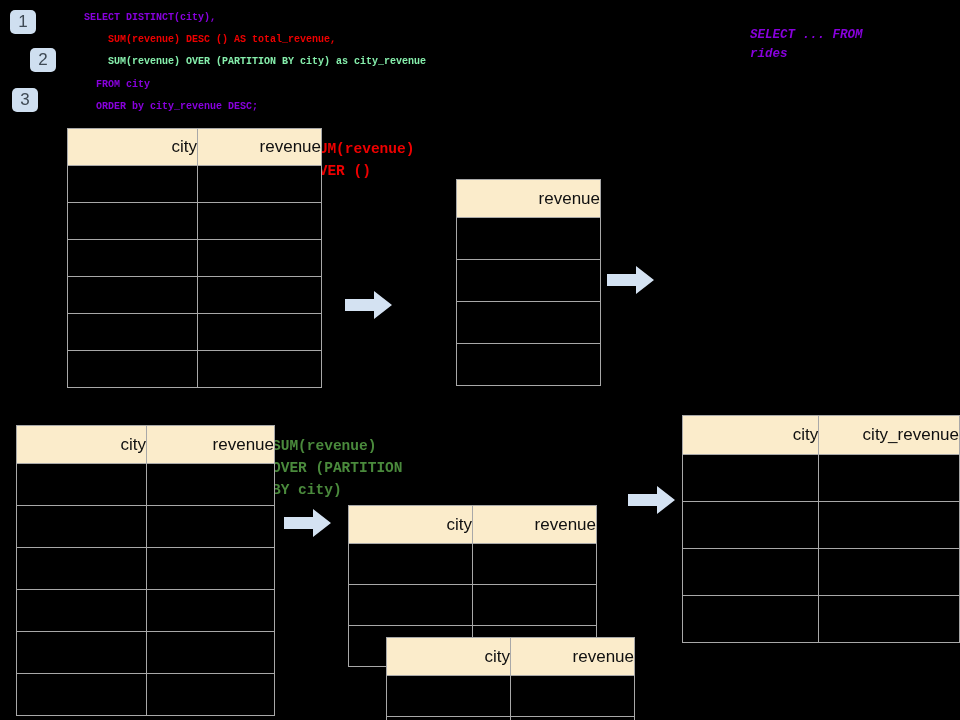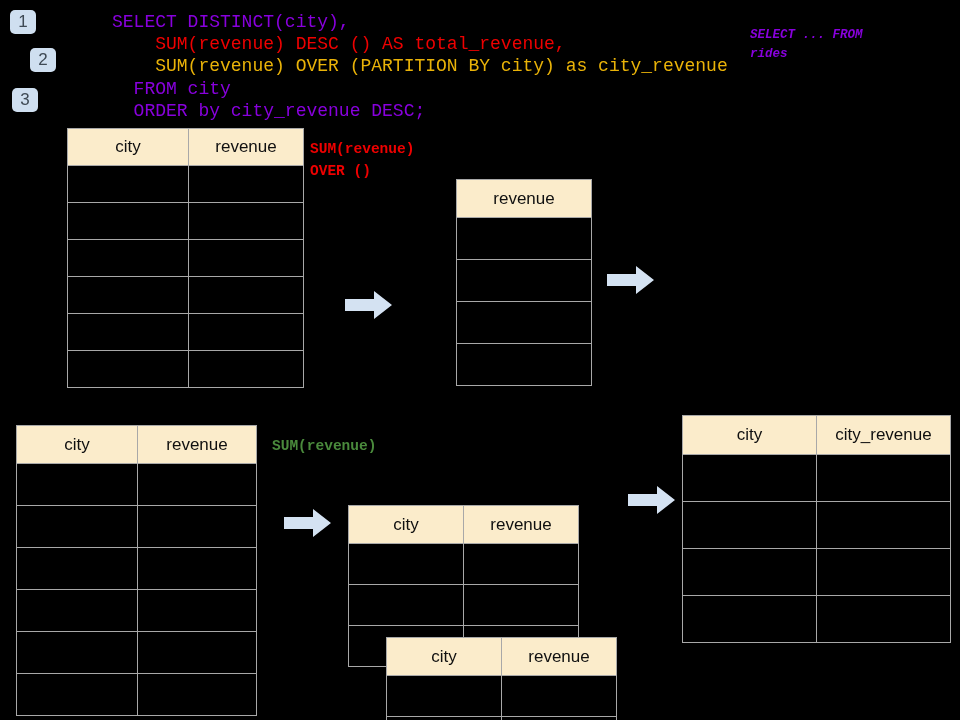--- a/index.html
+++ b/index.html
@@ -27,29 +27,28 @@
     line-height: 24px;
     text-align: center;
     width: 26px;
     height: 24px;
   }
 
   
   .code {
     position: absolute;
     font-family: "Liberation Mono", monospace;
-    font-size: 18px;
-    font-weight: normal;
+    font-size: 10px;
+    font-weight: bold;
     white-space: pre;
     letter-spacing: 0px;
-    margin-left: 28px;
   }
   .code-purple { color: #8800dd; }
   .code-red    { color: #ee0000; }
-  .code-green  { color: #eab308; }
+  .code-green  { color: #86efac; }
 
   .side-note {
     position: absolute;
     font-family: "Liberation Mono", monospace;
     font-size: 12.5px;
     font-weight: bold;
     white-space: pre;
     color: #8800dd;
     line-height: 19px;
   }
@@ -77,21 +76,22 @@
     border: 1px solid #a8a8a8;
     padding: 0;
     margin: 0;
   }
   .tbl th {
     background: #fbeccb;
     color: #101010;
     font-family: "Liberation Sans", sans-serif;
     font-size: 17px;
     font-weight: normal;
-    text-align: center;
+    text-align: right;
+    padding-left: 9px;
   }
   .tbl td {
     background: #000000;
   }
 
   
   .arrow {
     position: absolute;
   }
 </style>
@@ -107,21 +107,21 @@
   <div id="sql-layer">
       <div class="code code-purple" style="left: 84px; top: 12px;">SELECT DISTINCT(city),</div>
       <div class="code code-red" style="left: 84px; top: 34px;">    SUM(revenue) DESC () AS total_revenue,</div>
       <div class="code code-green" style="left: 84px; top: 56px;">    SUM(revenue) OVER (PARTITION BY city) as city_revenue</div>
       <div class="code code-purple" style="left: 84px; top: 79px;">  FROM city</div>
       <div class="code code-purple" style="left: 84px; top: 101px;">  ORDER by city_revenue DESC;</div>
       <div class="side-note" style="left: 750px; top: 26px; font-style: italic;"><div>SELECT ... FROM</div><div>rides</div></div>
     </div>
   <div id="annot-layer">
       <div class="annot annot-red" style="left: 310px; top: 138px;"><div>SUM(revenue)</div><div>OVER ()</div></div>
-      <div class="annot annot-green" style="left: 272px; top: 435px;"><div>SUM(revenue)</div></div>
+      <div class="annot annot-green" style="left: 272px; top: 435px;"><div>SUM(revenue)</div><div>OVER (PARTITION</div><div>BY city)</div></div>
     </div>
   <div id="tables-layer">
       <table class="tbl" style="left: 67px; top: 128px;">
         <thead>
           <tr>
             <th style="width: 120px; height: 36px;">city</th>
             <th style="width: 114px; height: 36px;">revenue</th>
           </tr>
         </thead>
         <tbody>

